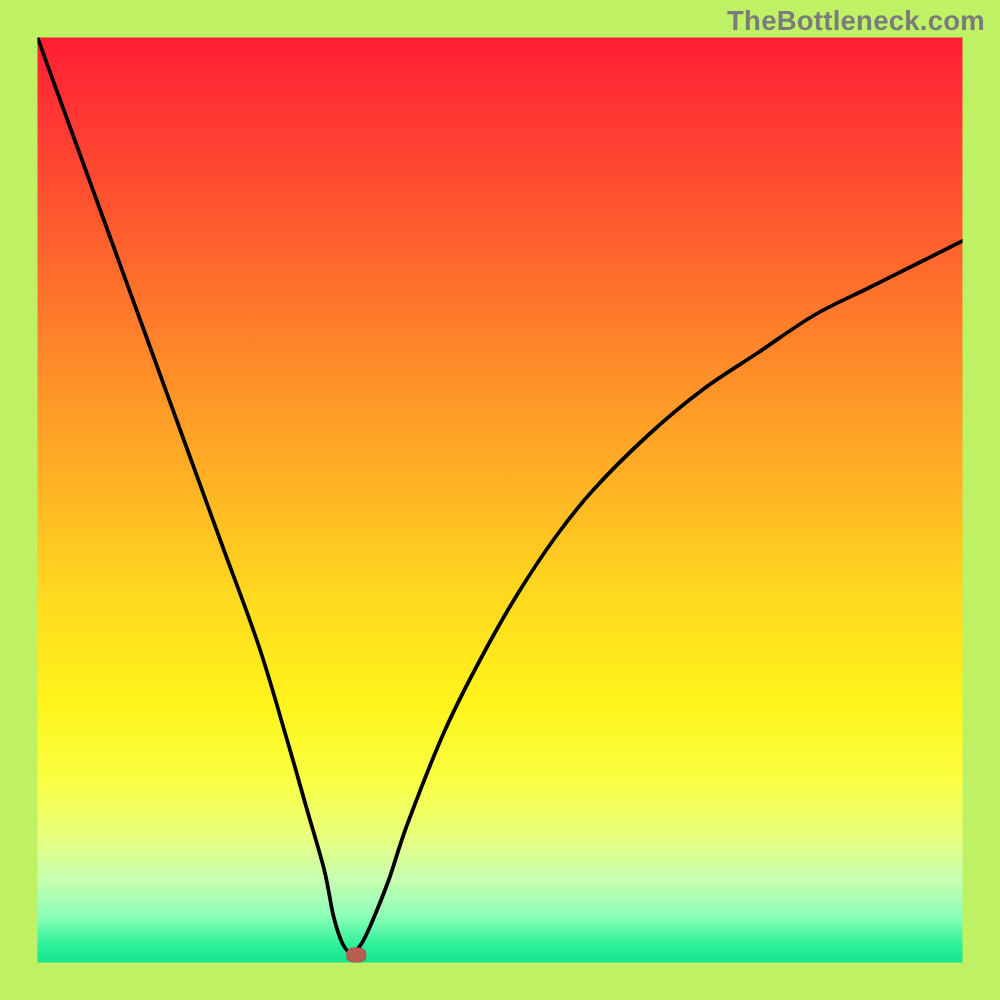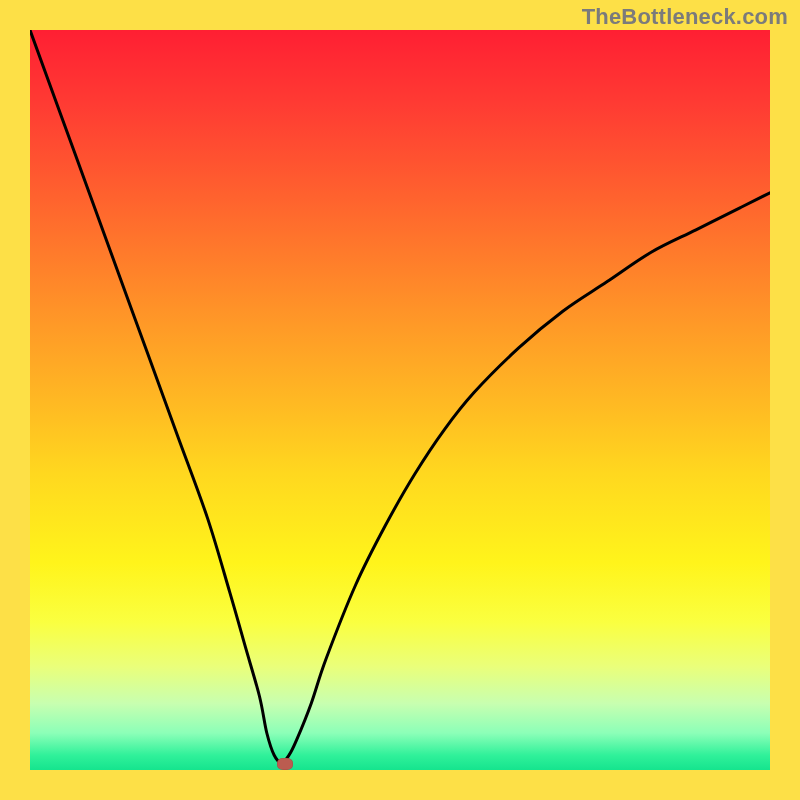--- a/index.html
+++ b/index.html
@@ -8,21 +8,21 @@
     width: 800px;
     height: 800px;
     background: #000;
     font-family: Arial, Helvetica, sans-serif;
     overflow: hidden;
   }
   .frame {
     position: relative;
     width: 800px;
     height: 800px;
-    background: #fde047;
+    background: #bef264;
   }
   .watermark {
     position: absolute;
     top: 4px;
     right: 12px;
     font-size: 22px;
     font-weight: 600;
     color: #7b7b7b;
     letter-spacing: 0.2px;
     user-select: none;

